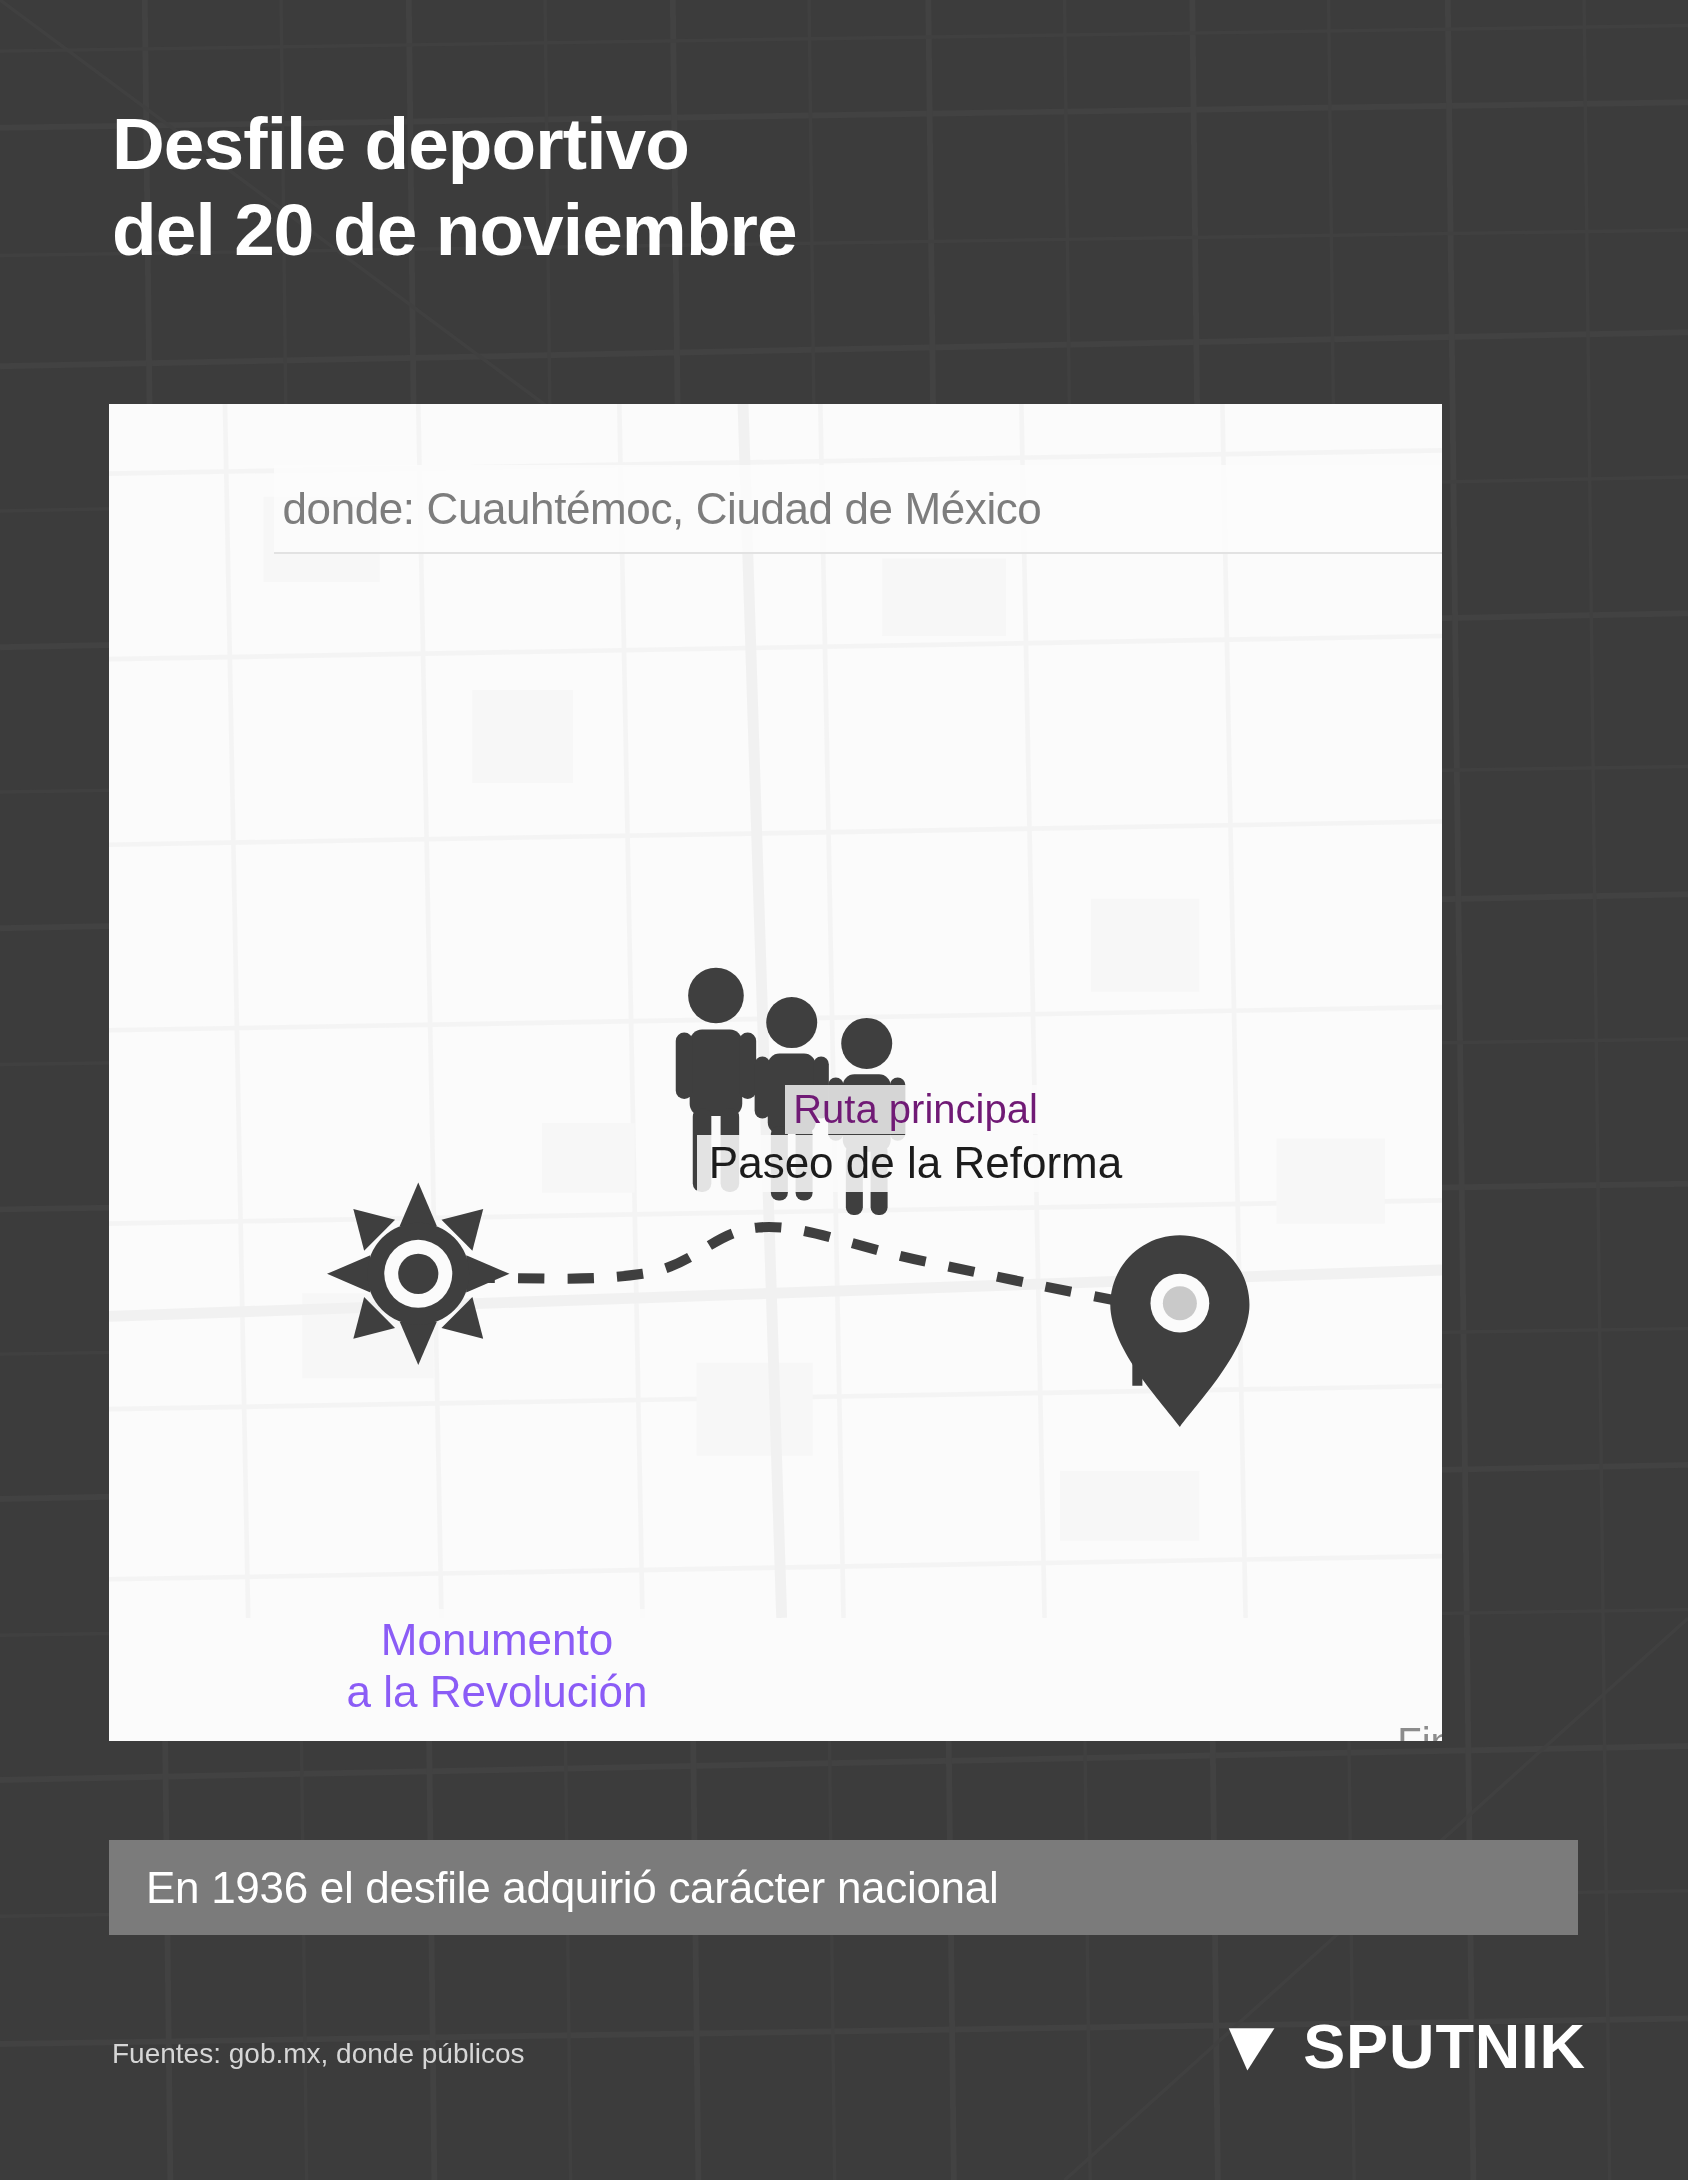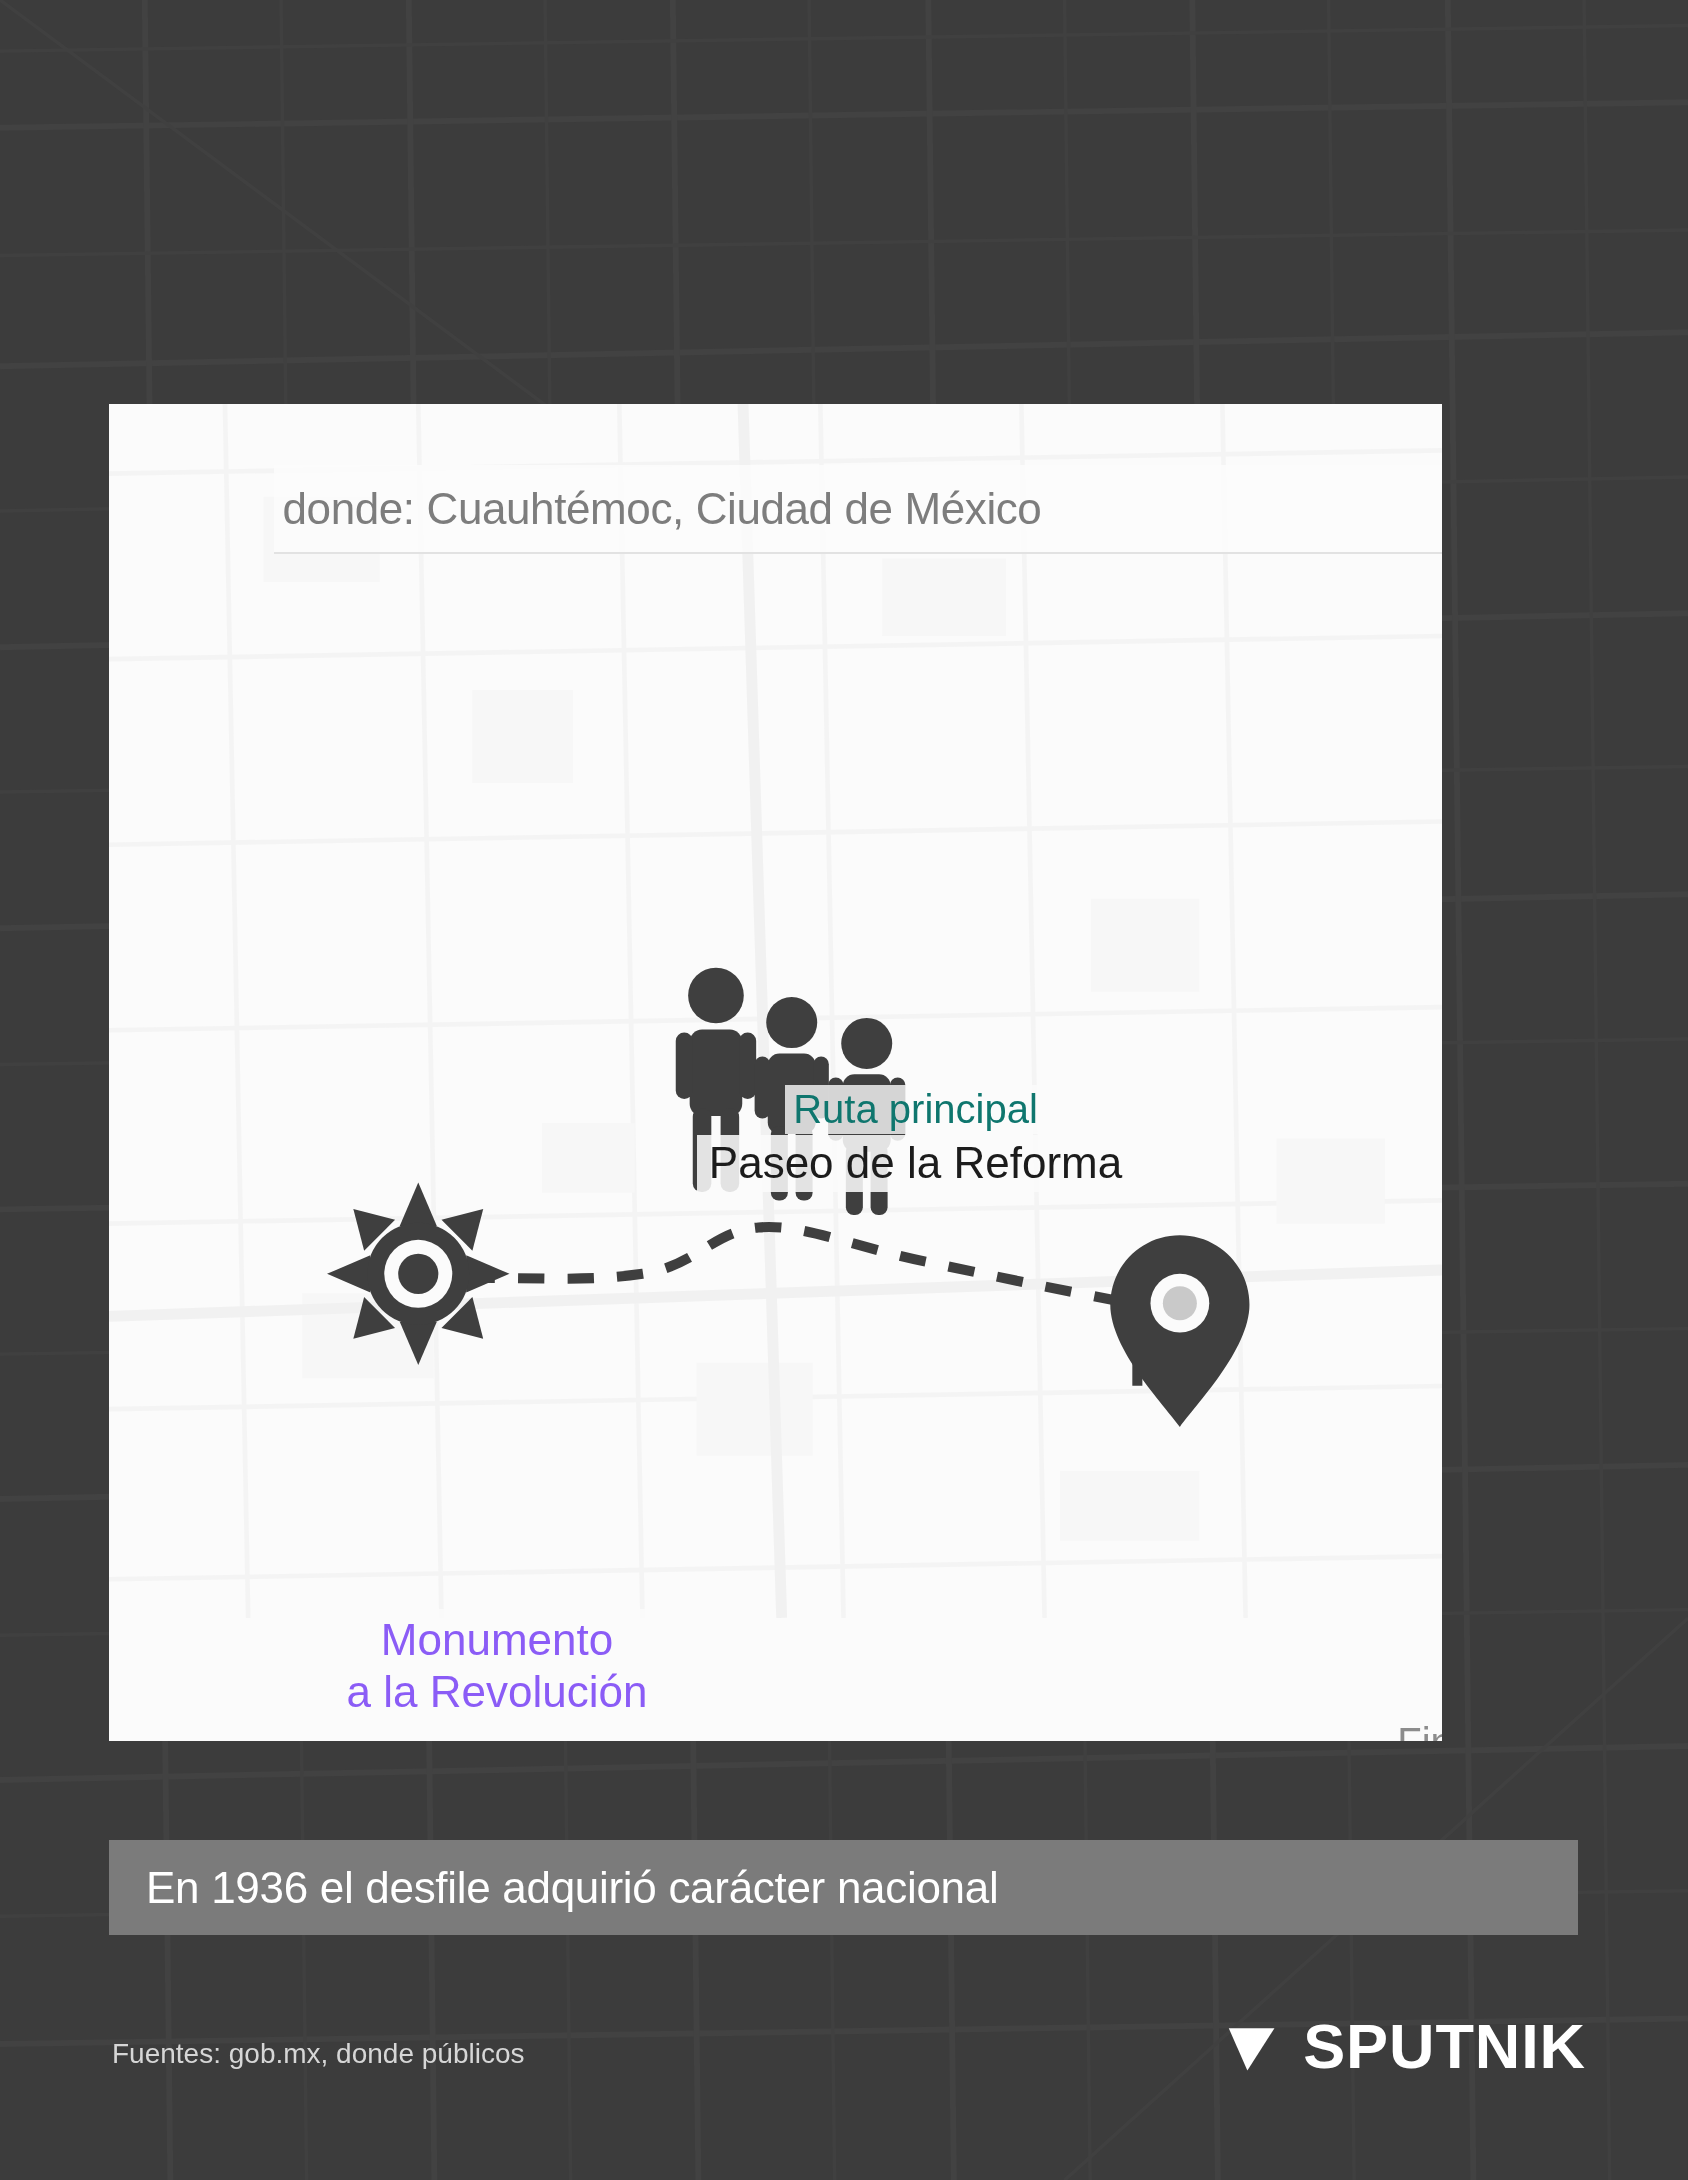--- a/index.html
+++ b/index.html
@@ -81,21 +81,21 @@
   
   .route-label {
     position: absolute;
     left: 504px;
     top: 681px;
     width: 605px;
     text-align: center;
   }
   .route-kicker {
     font-size: 40px;
-    color: #0f766e;
+    color: #701a75;
     line-height: 1.22;
     background: rgba(251,251,251,0.8);
     display: inline-block;
     padding: 0 8.5px;
   }
   .route-name {
     font-size: 44px;
     color: #1c1c1c;
     line-height: 1.2;
     background: rgba(251,251,251,0.88);
@@ -230,20 +230,22 @@
       <path d="M640,0 L670,2560"></path>
       <path d="M950,0 L980,2560"></path>
       <path d="M1250,0 L1280,2560"></path>
       <path d="M1560,0 L1590,2560"></path>
       <path d="M1860,0 L1890,2560"></path>
       <path d="M0,0 L700,520"></path>
       <path d="M1250,2560 L1982,1900"></path>
     </g>
   </svg>
 
+  <div class="title">Desfile deportivo
+del 20 de noviembre</div>
 
   <div class="card">
 
     <svg class="card-map" viewBox="0 0 1724 1570" preserveAspectRatio="none">
       <rect width="1724" height="1570" fill="#fbfbfb"></rect>
       <g stroke="#efefef" stroke-width="6" fill="none">
         <path d="M0,90 L1724,60"></path>
         <path d="M0,330 L1724,300"></path>
         <path d="M0,570 L1724,540"></path>
         <path d="M0,810 L1724,780"></path>

